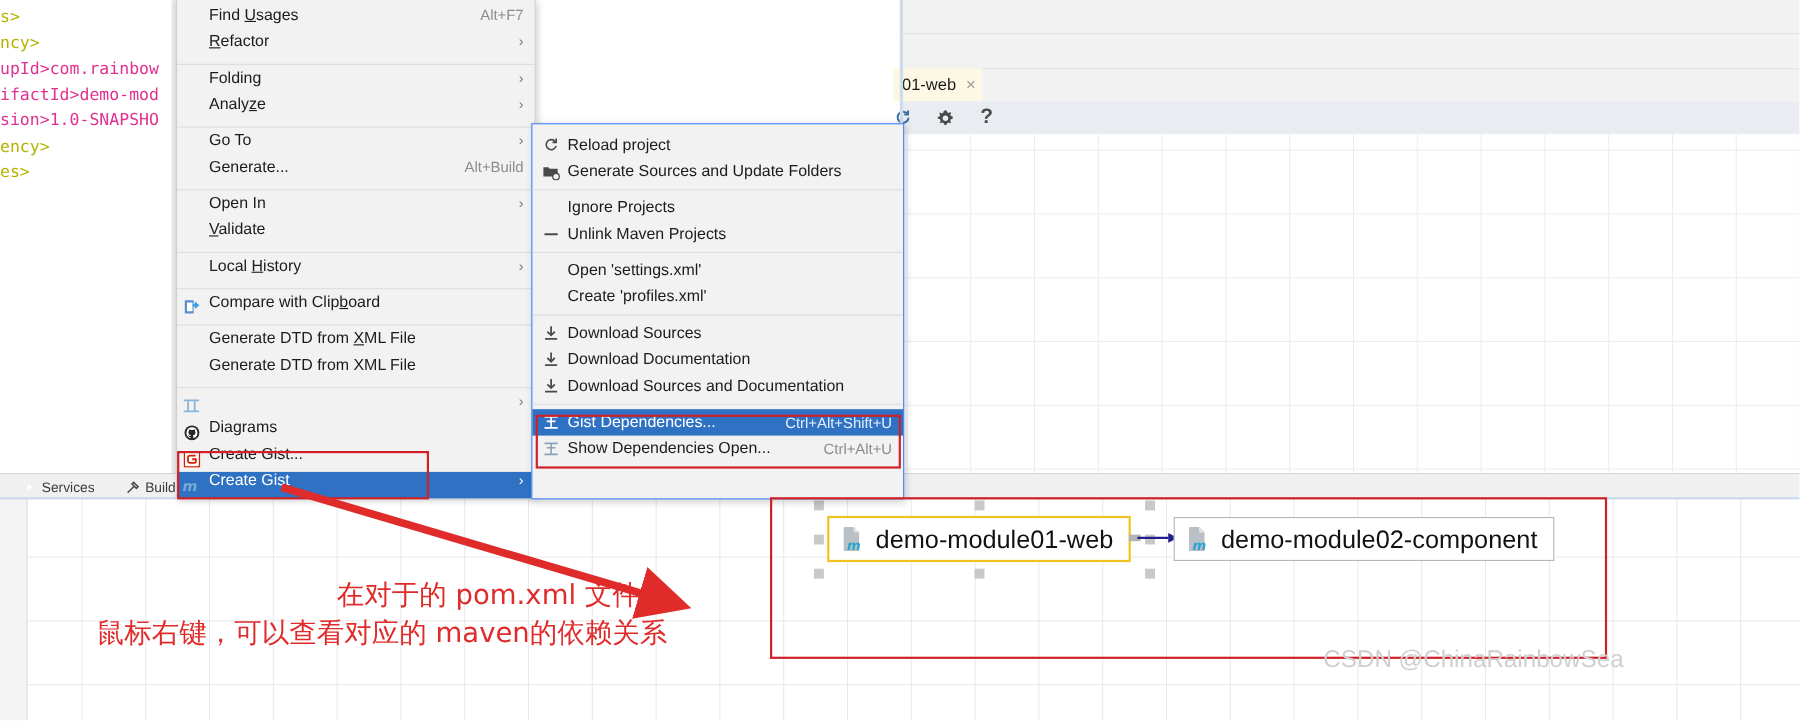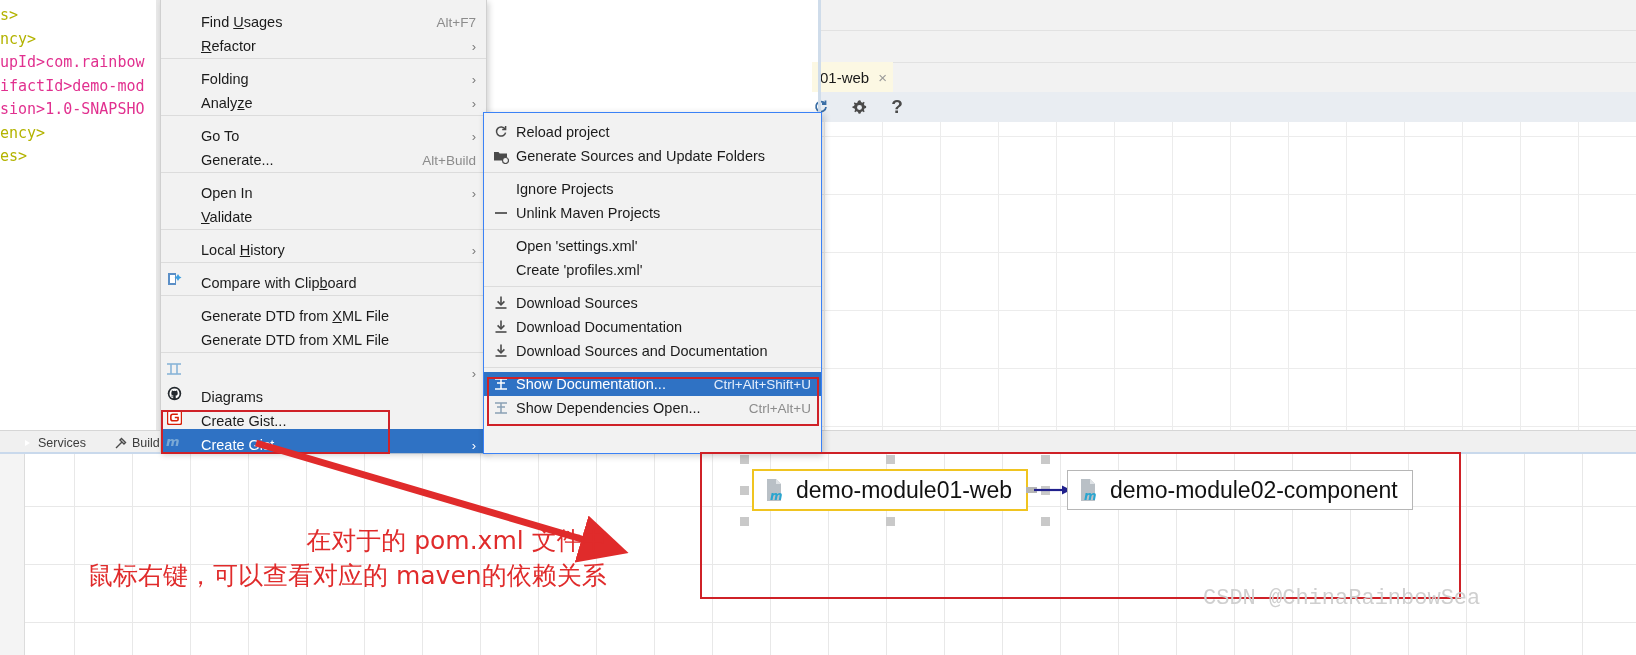--- a/index.html
+++ b/index.html
@@ -84,21 +84,21 @@
   
   #edge{left:1026px;top:482px;width:46px;height:12px;}
 
   
   #ctx-menu{
     left:160px;top:0px;width:325px;height:452px;background:#f2f2f2;
     border:1px solid #d0d0d0;border-top:none;
     box-shadow:2px 2px 6px rgba(0,0,0,.18);
     font-size:14.5px;color:#1b1b1b;
   }
-  .mi{height:24px;display:flex;align-items:flex-end;padding:0 10px 0 40px;position:relative;cursor:default;}
+  .mi{height:24px;display:flex;align-items:flex-start;padding:0 10px 0 29px;position:relative;cursor:default;}
   .mi .label{flex:1 1 auto;white-space:nowrap;}
   .mi .accel{color:#8c8c8c;font-size:13.5px;margin-left:18px;}
   .mi .chev{color:#7a7a7a;font-size:13px;margin-left:14px;}
   .mi .mi-ico{position:absolute;left:5px;top:50%;transform:translateY(-50%);width:16px;height:16px;
      display:flex;align-items:center;justify-content:center;}
   .sep{height:1px;background:#dcdcdc;margin:4px 0;}
   .mi.sel{background:#2f72c4;color:#ffffff;}
   .mi.sel .chev{color:#ffffff;}
   u{text-decoration:underline;}
 
@@ -124,21 +124,21 @@
 
   #red-arrow{left:250px;top:437px;width:380px;height:130px;}
 
   #annot-text{
     left:88px;top:523px;color:#e02b2b;font-size:25px;line-height:35px;
     font-family:"DejaVu Sans","Liberation Sans",sans-serif;white-space:nowrap;text-align:right;
   }
 
   #watermark{
     left:1203px;top:586px;color:#cfcfcf;font-size:22px;
-    font-family:Liberation Mono, monospace;white-space:nowrap;
+    font-family:Liberation Sans, sans-serif;white-space:nowrap;
   }
 </style>
 </head>
 <body>
 
 <div class="abs" id="ide-top"></div>
 
 <div class="abs" id="code-pane">
   <div style="height:4px"></div>
   <div class="code-line"><span class="tagname2">s&gt;</span></div>
@@ -442,21 +442,21 @@
 
   <div class="si sel">
     <span class="si-ico">
       <svg width="16" height="16" viewBox="0 0 16 16">
           <line x1="2" y1="3" x2="14" y2="3" stroke="#ffffff" stroke-width="1.5"></line>
           <line x1="2" y1="13" x2="14" y2="13" stroke="#ffffff" stroke-width="1.5"></line>
           <line x1="8" y1="3" x2="8" y2="13" stroke="#ffffff" stroke-width="1.5"></line>
           <line x1="4" y1="7" x2="12" y2="7" stroke="#ffffff" stroke-width="1.5"></line>
         </svg>
     </span>
-    <span class="label">Show Documentation...</span>
+    <span class="label">Gist Dependencies...</span>
     <span class="accel">Ctrl+Alt+Shift+U</span>
   </div>
   <div class="si">
     <span class="si-ico">
       <svg width="16" height="16" viewBox="0 0 16 16">
           <line x1="2" y1="3" x2="14" y2="3" stroke="#8aa0b5" stroke-width="1.5"></line>
           <line x1="2" y1="13" x2="14" y2="13" stroke="#8aa0b5" stroke-width="1.5"></line>
           <line x1="8" y1="3" x2="8" y2="13" stroke="#8aa0b5" stroke-width="1.5"></line>
           <line x1="4" y1="7" x2="12" y2="7" stroke="#8aa0b5" stroke-width="1.5"></line>
         </svg>

